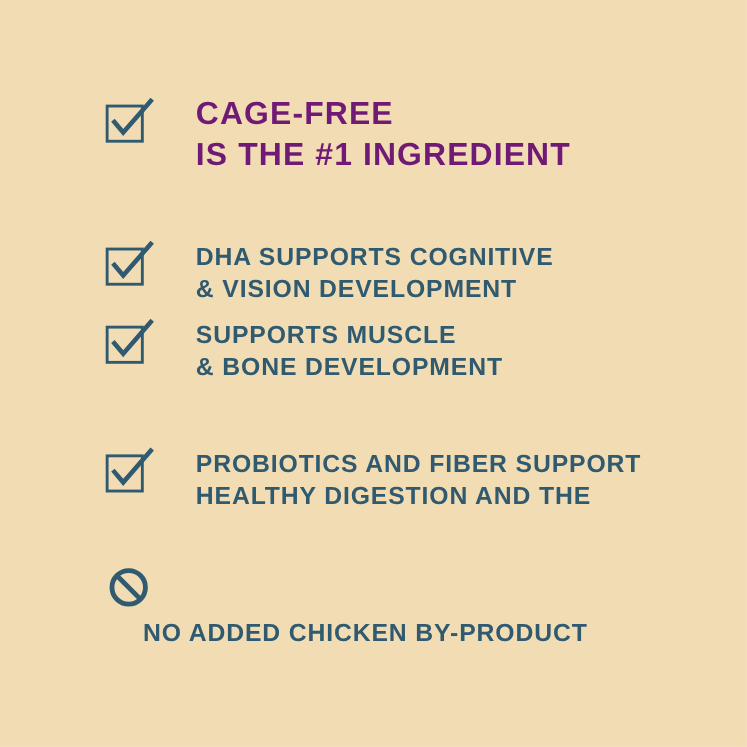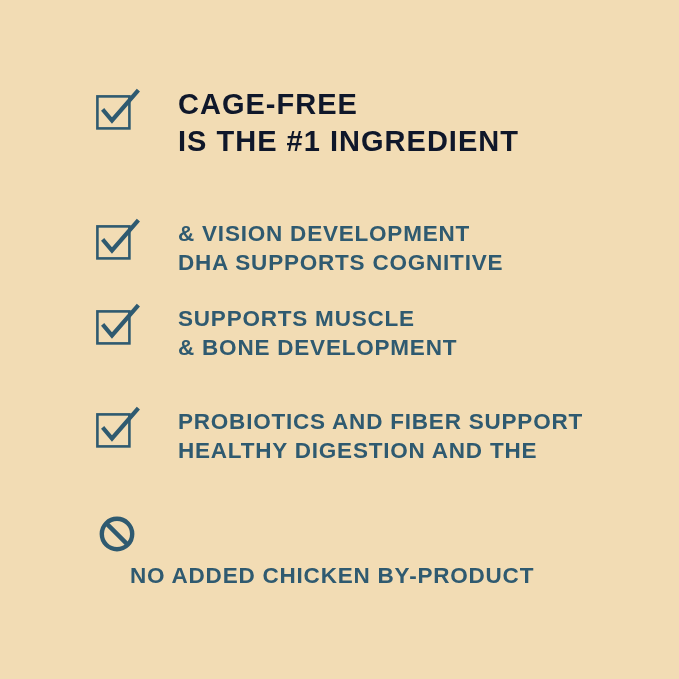--- a/index.html
+++ b/index.html
@@ -63,21 +63,21 @@
   }
 
   
   .row-1 { top: 86px; }
   .row-1 .feature-text { font-size: 29px; line-height: 36.5px; }
   .row-1 .icon-slot { margin-top: 4px; }
 
   
   .row-2, .row-3, .row-4, .row-5 { }
   .row-2 { top: 219px; }
-  .row-3 { top: 304px; }
+  .row-3 { top: 290px; }
   .row-4 { top: 407px; }
   .row-5 { top: 512px; flex-direction: column; }
   .row-2 .feature-text,
   .row-3 .feature-text,
   .row-4 .feature-text,
   .row-5 .feature-text {
     font-size: 22.5px;
     line-height: 29px;
   }
   .row-2 .icon-slot,
@@ -91,36 +91,36 @@
 <div id="panel" style="background: rgb(242, 220, 180);">
   <ul class="feature-list">
 
     <li class="feature-row row-1">
       <span class="icon-slot">
         <svg width="44" height="40" viewBox="0 0 44 40" aria-hidden="true">
           <rect x="1.4" y="6.4" width="32" height="32" fill="none" stroke="#2F5A70" stroke-width="2.6"></rect>
           <path d="M 8 21 L 16 30.5 L 41 1.8" fill="none" stroke="#2F5A70" stroke-width="4.2" stroke-linecap="square" stroke-linejoin="miter"></path>
         </svg>
       </span>
-      <span class="feature-text" style="color: #0f172a;">
+      <span class="feature-text" style="color: #701a75;">
         <span class="feature-line">CAGE-FREE</span>
         <span class="feature-line">IS THE #1 INGREDIENT</span>
       </span>
     </li>
 
     <li class="feature-row row-2">
       <span class="icon-slot">
         <svg width="44" height="40" viewBox="0 0 44 40" aria-hidden="true">
           <rect x="1.4" y="6.4" width="32" height="32" fill="none" stroke="#2F5A70" stroke-width="2.6"></rect>
           <path d="M 8 21 L 16 30.5 L 41 1.8" fill="none" stroke="#2F5A70" stroke-width="4.2" stroke-linecap="square" stroke-linejoin="miter"></path>
         </svg>
       </span>
       <span class="feature-text" style="color: rgb(47, 90, 112);">
+        <span class="feature-line">DHA SUPPORTS COGNITIVE</span>
         <span class="feature-line">&amp; VISION DEVELOPMENT</span>
-        <span class="feature-line">DHA SUPPORTS COGNITIVE</span>
       </span>
     </li>
 
     <li class="feature-row row-3">
       <span class="icon-slot">
         <svg width="44" height="40" viewBox="0 0 44 40" aria-hidden="true">
           <rect x="1.4" y="6.4" width="32" height="32" fill="none" stroke="#2F5A70" stroke-width="2.6"></rect>
           <path d="M 8 21 L 16 30.5 L 41 1.8" fill="none" stroke="#2F5A70" stroke-width="4.2" stroke-linecap="square" stroke-linejoin="miter"></path>
         </svg>
       </span>

